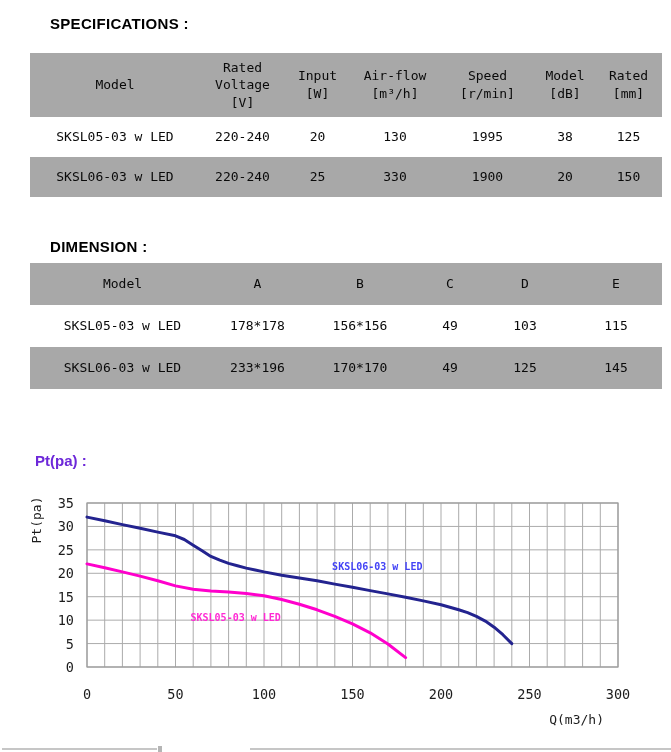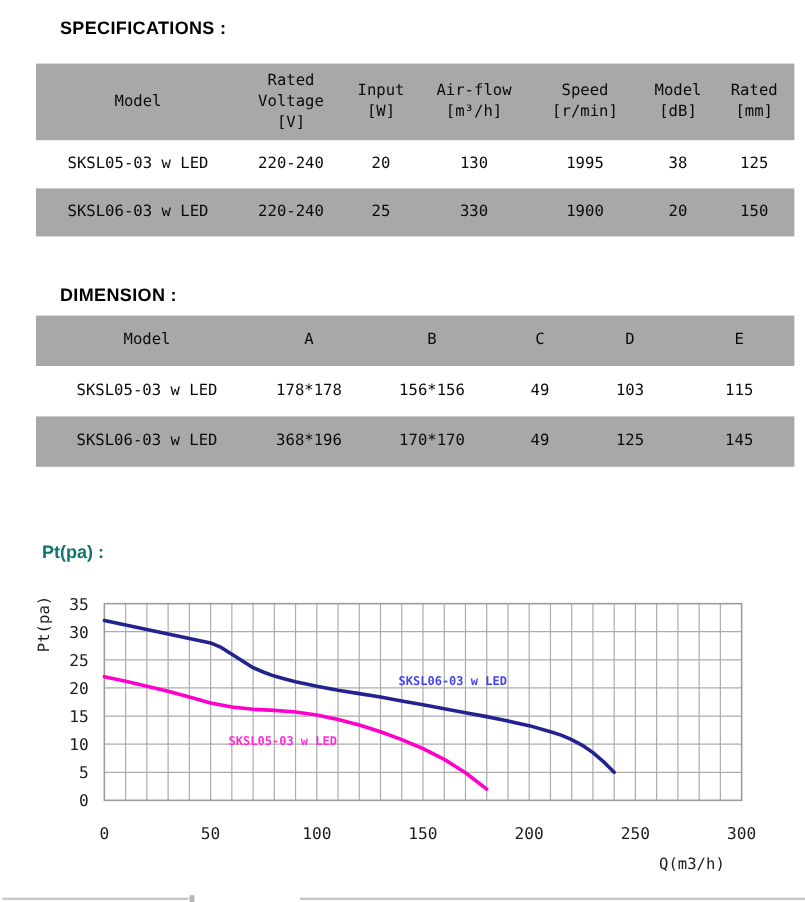--- a/index.html
+++ b/index.html
@@ -21,21 +21,21 @@
   table.data-table th, table.data-table td {
     text-align:center; vertical-align:middle; padding:0;
     font-weight:normal; white-space:pre-line; line-height:1.35;
   }
   .hdr-row th { background:#a8a8a8; }
   .row-alt td { background:#a8a8a8; }
   .row-plain td { background:#ffffff; }
   .chart-title {
     position:absolute; left:35px; top:452px;
     font-family:"Liberation Sans", sans-serif;
-    font-weight:700; font-size:15px; color:#0f766e;
+    font-weight:700; font-size:15px; color:#6d28d9;
   }
   svg.chart text { font-family:"DejaVu Sans Mono", monospace; }
   .bottom-line { position:absolute; height:2px; background:#c6c6c6; }
   .bottom-tick { position:absolute; width:4px; height:6px; background:#b5b5b5; }
 </style>
 </head>
 <body>
 
 <div class="page">
 
@@ -112,21 +112,21 @@
     <tr class="row-plain" style="height:42px">
       <td>SKSL05-03 w LED</td>
       <td>178*178</td>
       <td>156*156</td>
       <td>49</td>
       <td>103</td>
       <td>115</td>
     </tr>
     <tr class="row-alt" style="height:42px">
       <td>SKSL06-03 w LED</td>
-      <td>368*196</td>
+      <td>233*196</td>
       <td>170*170</td>
       <td>49</td>
       <td>125</td>
       <td>145</td>
     </tr>
   </tbody>
     </table>
 
   <div class="chart-title">Pt(pa) :</div>
 

